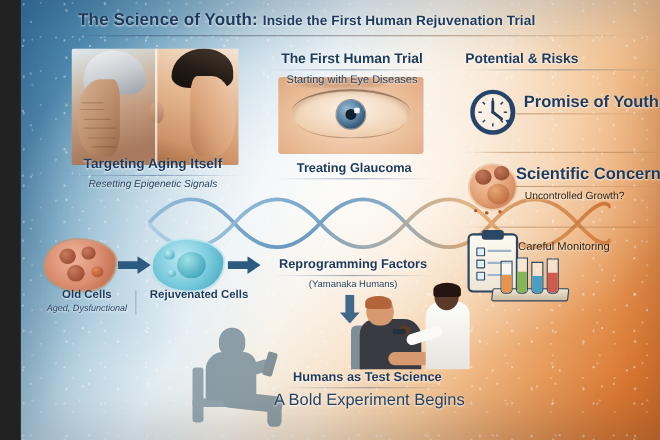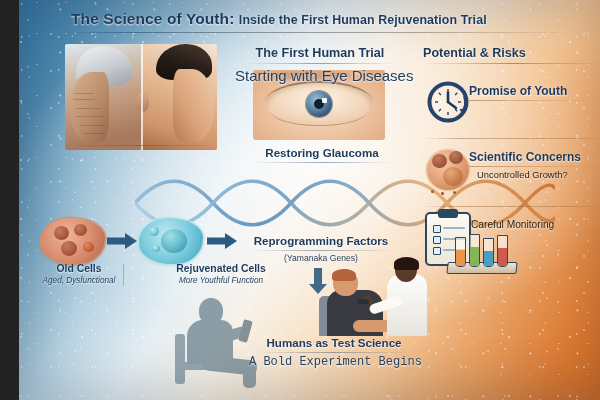--- a/index.html
+++ b/index.html
@@ -63,43 +63,44 @@
   .col-head{z-index:20;text-align:center;}
   .col-head .h{
     font-size:12.6px;font-weight:700;color:#1d3a5c;white-space:nowrap;
     text-shadow:0 1px 2px rgba(255,255,255,.9);
   }
   .col-head .rule{
     height:1px;margin:3px auto 3px;
     background:linear-gradient(90deg,rgba(60,90,130,0),rgba(60,90,130,.55),rgba(60,90,130,0));
   }
   .col-head .s{
-    font-size:15px;color:#23405f;white-space:nowrap;
+    font-size:10px;color:#23405f;white-space:nowrap;
     text-shadow:0 1px 2px rgba(255,255,255,.9);
   }
 
   .cap{z-index:20;text-align:center;}
   .cap .h{
     font-size:11.6px;font-weight:700;color:#1d3a5c;white-space:nowrap;
     text-shadow:0 1px 2px rgba(255,255,255,.92);
   }
   .cap .rule{
     height:1px;margin:2.5px auto 2.5px;
     background:linear-gradient(90deg,rgba(60,90,130,0),rgba(60,90,130,.5),rgba(60,90,130,0));
   }
   .cap .s{
     font-size:8.8px;font-style:italic;color:#26425f;white-space:nowrap;
     text-shadow:0 1px 2px rgba(255,255,255,.92);
   }
 
   
   .rblock{z-index:20;}
   .rblock .h{
-    font-size:12px;font-weight:700;color:#1d3a5c;white-space:nowrap;
+    font-size:15px;font-weight:700;color:#1d3a5c;white-space:nowrap;
     text-shadow:0 1px 2px rgba(255,255,255,.9);
+    text-align:right;
   }
   .rblock .rule{
     height:1px;margin-top:2px;
     background:linear-gradient(90deg,rgba(150,95,45,.55),rgba(150,95,45,0));
   }
   .rblock .s{
     font-size:9.4px;color:#2d2214;line-height:1.28;margin-top:2px;
     text-shadow:0 1px 2px rgba(255,255,255,.8);
   }
   .sep{
@@ -413,48 +414,49 @@
     <div class="rule" style="width:150px;"></div>
     <div class="s">Starting with Eye Diseases</div>
   </div>
 
   <div class="layer col-head" style="left:404px;top:46px;width:190px;">
     <div class="h" style="text-align:left;">Potential &amp; Risks</div>
     <div class="rule" style="width:180px;margin-left:0;"></div>
   </div>
 
   <div class="layer cap" style="left:30px;top:142px;width:180px;">
+    <div class="h" style="font-size:12.4px;">Targeting Aging Itself</div>
     <div class="rule" style="width:160px;"></div>
+    <div class="s" style="font-size:9.2px;">Resetting Epigenetic Signals</div>
   </div>
 
   <div class="layer cap" style="left:224px;top:146px;width:158px;">
-    <div class="h">Restoring Glaucoma</div>
+    <div class="h">Treating Glaucoma</div>
     <div class="rule" style="width:140px;"></div>
   </div>
 
   <div class="layer cap" style="left:18px;top:263px;width:84px;">
     <div class="h" style="font-size:10.4px;">Old Cells</div>
     <div class="s" style="font-size:8.2px;margin-top:2px;">Aged, Dysfunctional</div>
   </div>
   <div class="layer" style="left:104px;top:264px;width:1px;height:22px;background:rgba(60,90,130,.35);z-index:20;"></div>
-  <div class="layer cap" style="left:104px;top:263px;width:116px;padding-left:40px;">
+  <div class="layer cap" style="left:104px;top:263px;width:116px;">
     <div class="h" style="font-size:10.4px;">Rejuvenated Cells</div>
-    <div class="s" style="font-size:8.2px;margin-top:2px;">More Youthful Function</div>
   </div>
 
   <div class="layer cap" style="left:222px;top:234px;width:160px;">
     <div class="h">Reprogramming Factors</div>
     <div class="rule" style="width:146px;"></div>
-    <div class="s" style="font-style:normal;font-size:8.6px;">(Yamanaka Genes)</div>
+    <div class="s" style="font-style:normal;font-size:8.6px;">(Yamanaka Humans)</div>
   </div>
 
   <div class="layer cap" style="left:230px;top:336px;width:170px;">
     <div class="h">Humans as Test Science</div>
     <div class="rule" style="width:152px;"></div>
-    <div class="s" style="font-style:normal;font-size:12px;font-family:Liberation Mono, monospace;">A Bold Experiment Begins</div>
+    <div class="s" style="font-style:normal;font-size:15px;">A Bold Experiment Begins</div>
   </div>
 
   <div class="layer rblock" style="left:450px;top:84px;width:130px;">
     <div class="h">Promise of Youth</div>
     <div class="rule"></div>
   </div>
   <div class="sep" style="left:404px;top:138px;width:184px;"></div>
 
   <div class="layer rblock" style="left:450px;top:150px;width:140px;">
     <div class="h">Scientific Concerns</div>

